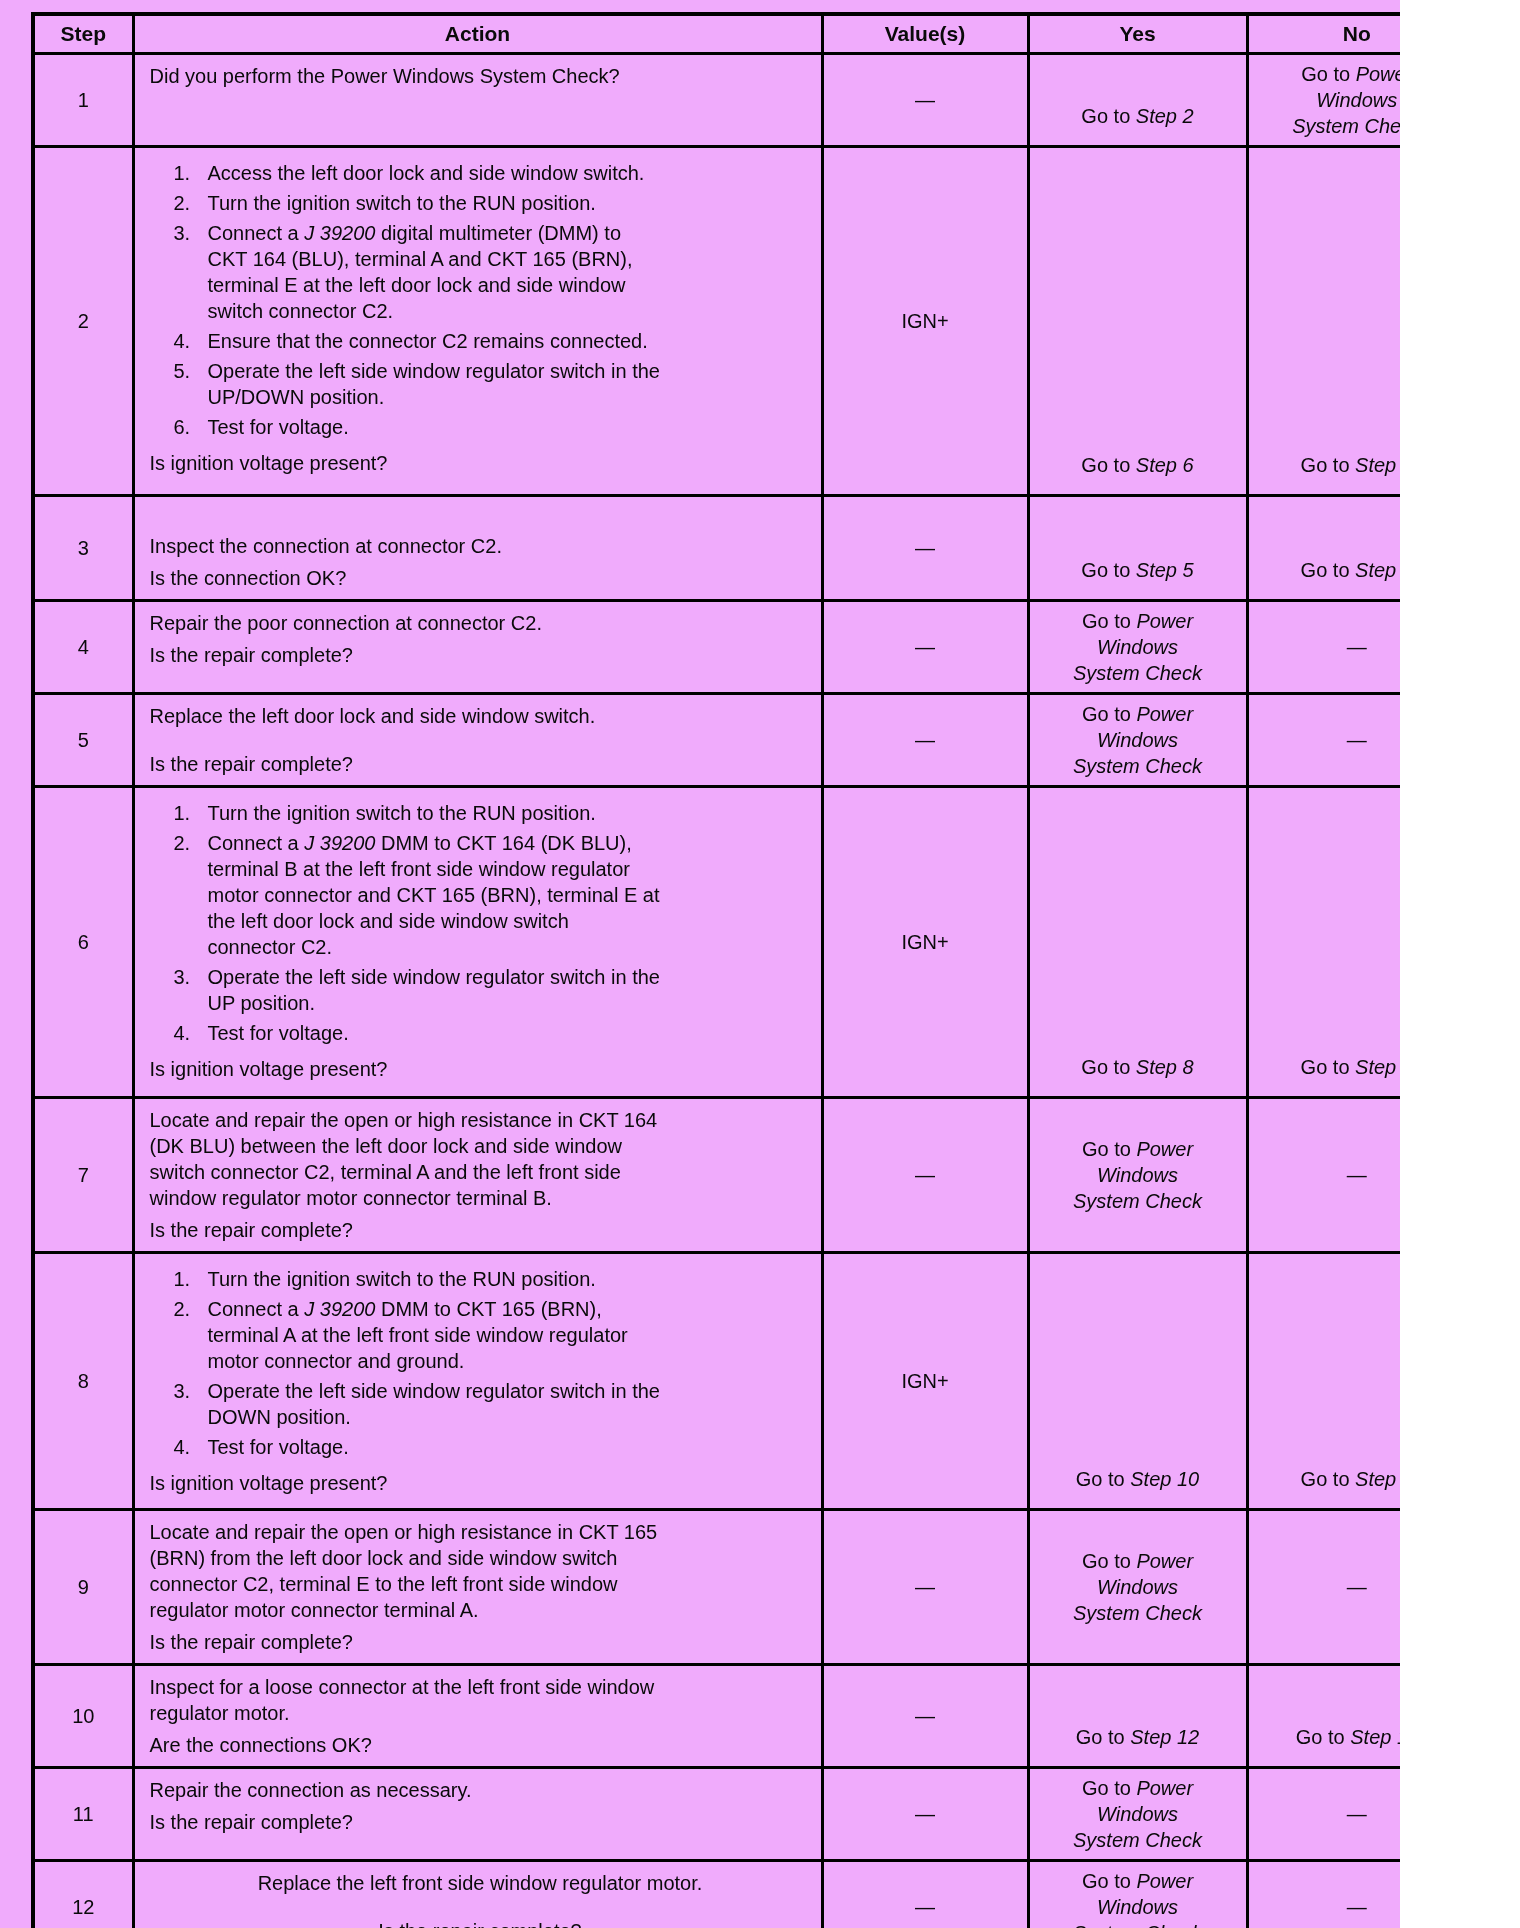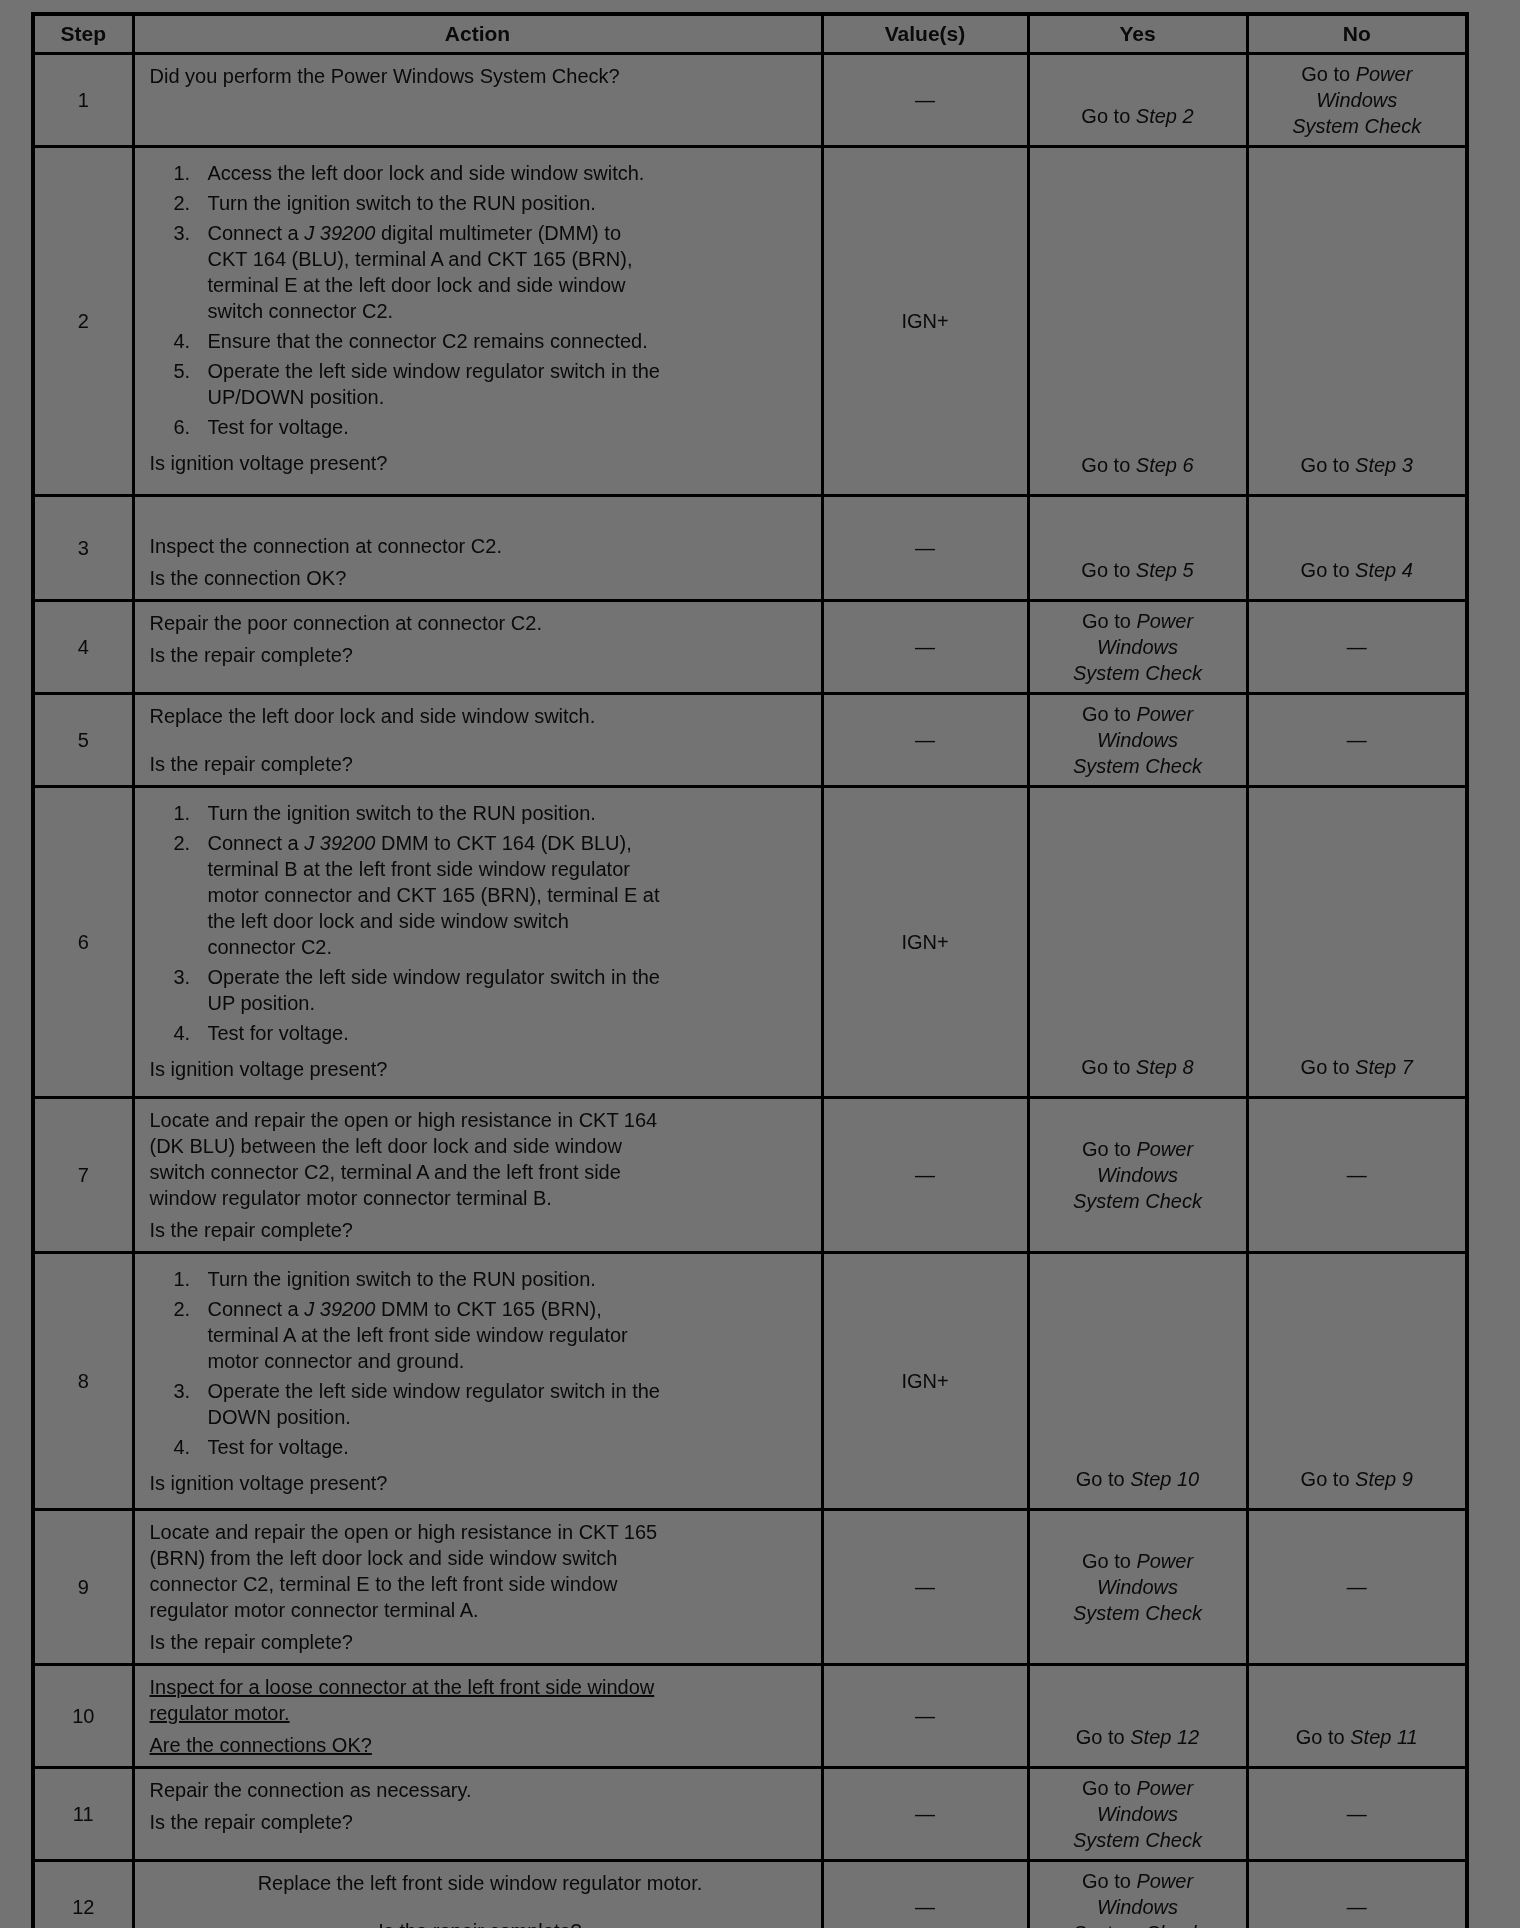--- a/index.html
+++ b/index.html
@@ -7,23 +7,23 @@
     padding: 0;
     background: #ffffff;
     width: 1520px;
     height: 1928px;
     font-family: "Liberation Sans", sans-serif;
     color: #0a0a0a;
     -webkit-font-smoothing: antialiased;
   }
   .page {
     position: relative;
-    width: 1520px;
+    width: 1400px;
     height: 1928px;
-    background: #737373;
+    background: #f0abfc;
     overflow: hidden;
   }
   table.steps-table {
     border-collapse: collapse;
     table-layout: fixed;
     width: 1434px;
     margin: 12px 0 0 31px;
     border: 4px solid #000;
   }
   col.c-step   { width: 100px; }
@@ -277,21 +277,21 @@
               <div class="question">Is the repair complete?</div>
             </div>
           </td>
           <td class="value-cell">—</td>
           <td class="yes-cell goto-center">Go to <i>Power<br>Windows<br>System Check</i></td>
           <td class="no-cell goto-center">—</td>
         </tr>
         <tr>
           <td class="step-cell">10</td>
           <td class="action-cell">
-            <div class="action-content" style="min-height: 74px; text-decoration: underline;">
+            <div class="action-content" style="min-height: 74px;">
               <div class="intro">Inspect for a loose connector at the left front side window<br>regulator motor.</div>
               <div class="question">Are the connections OK?</div>
             </div>
           </td>
           <td class="value-cell">—</td>
           <td class="yes-cell goto-bottom">Go to <i>Step 12</i></td>
           <td class="no-cell goto-bottom">Go to <i>Step 11</i></td>
         </tr>
         <tr>
           <td class="step-cell">11</td>

